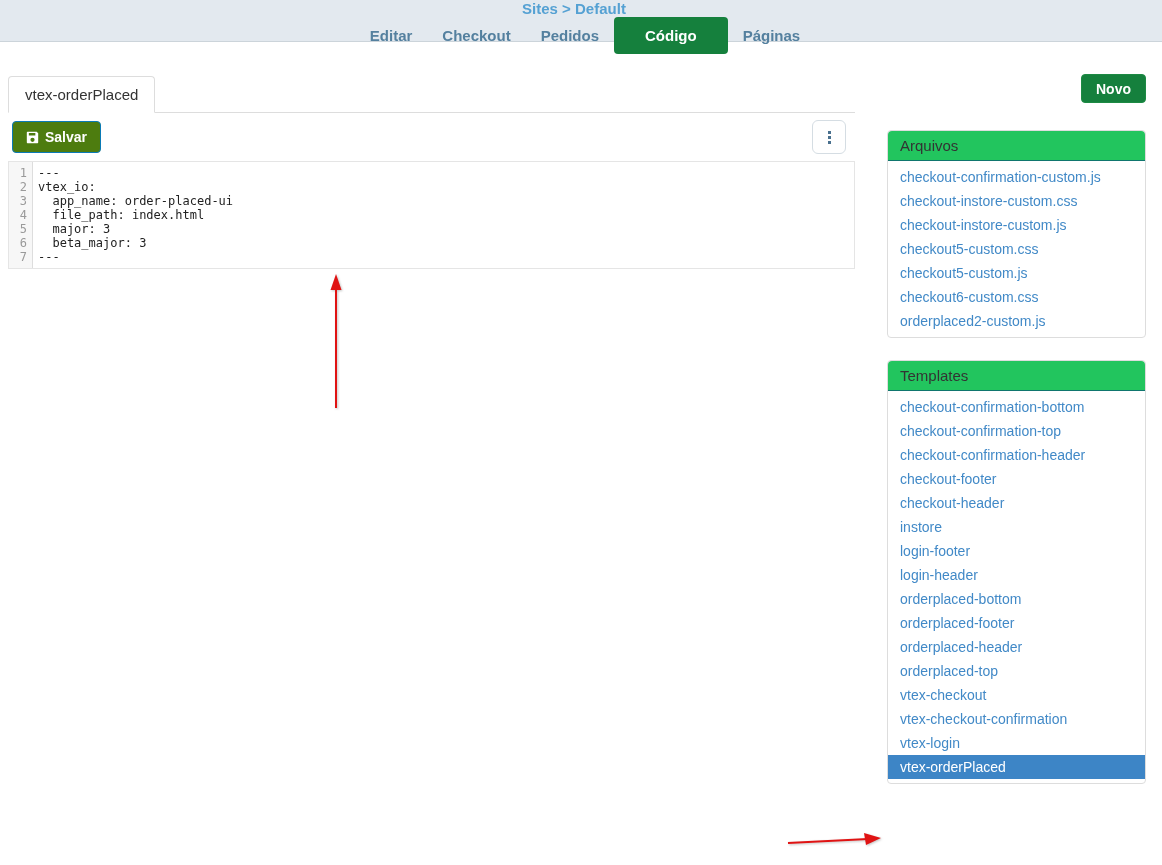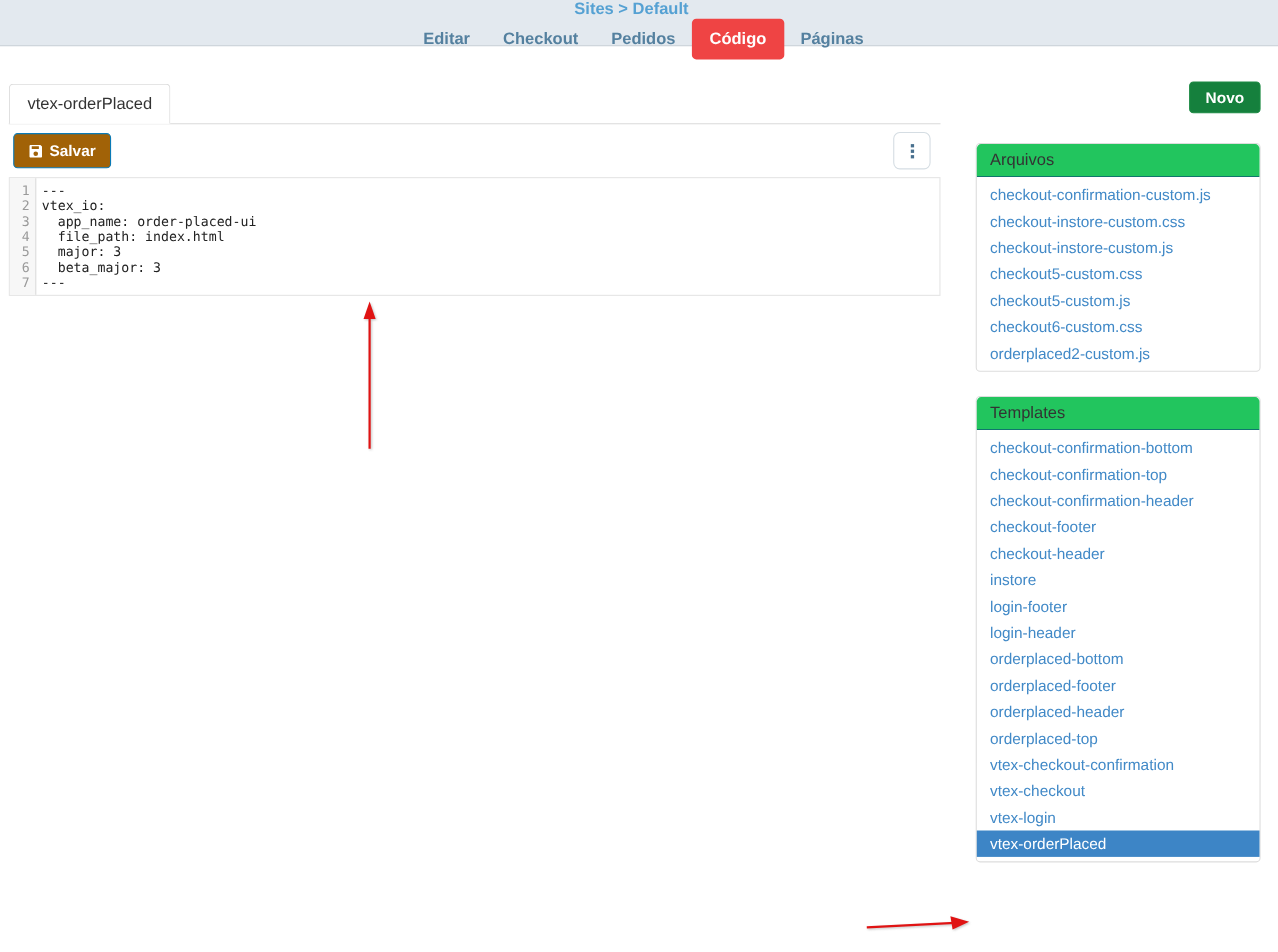--- a/index.html
+++ b/index.html
@@ -15,37 +15,37 @@
     background:#e3e9ef; border-bottom:1px solid #ccd4da;
     display:flex; align-items:center; padding-left:8px;flex-direction:column;
   }
   .crumb { color:#55a1d3; font-size:15px; font-weight:600; margin-right:22px; cursor:pointer; }
   .nav-items { display:flex; align-items:center; }
   .nav-item {
     color:#54809f; font-size:15px; font-weight:600;
     padding:10px 15px; cursor:pointer; white-space:nowrap;
   }
   .nav-item.active {
-    background:#ef4444; color:#fff; border-radius:4px; padding:10px 16px;
+    background:#15803d; color:#fff; border-radius:4px; padding:10px 31px;
   }
 
   
   .left-col { position:absolute; left:8px; top:76px; width:847px; }
   .tabstrip { display:flex; border-bottom:1px solid #ddd; }
   .tab {
     background:#fff; border:1px solid #ddd; border-bottom:1px solid #fff;
     border-radius:4px 4px 0 0; padding:9px 16px; font-size:15px; color:#333;
     margin-bottom:-1px; cursor:default;
   }
   .toolbar {
     display:flex; justify-content:space-between; align-items:center;
     height:48px; padding:0 9px 0 4px;
   }
   .btn-save {
-    background:#a16207; color:#fff; font-weight:bold; font-size:14px;
+    background:#4d7c0f; color:#fff; font-weight:bold; font-size:14px;
     font-family:"Liberation Sans",sans-serif;
     border:1px solid #0a7ab6; border-radius:4px; padding:7px 13px;
     display:flex; align-items:center; gap:6px; cursor:pointer;
   }
   .btn-kebab {
     width:34px; height:34px; background:#fff;
     border:1px solid #d5dde3; border-radius:6px;
     display:flex; flex-direction:column; align-items:center; justify-content:center;
     gap:2px; cursor:pointer;
   }
@@ -174,22 +174,22 @@
         <div class="panel-item">checkout-confirmation-header</div>
         <div class="panel-item">checkout-footer</div>
         <div class="panel-item">checkout-header</div>
         <div class="panel-item">instore</div>
         <div class="panel-item">login-footer</div>
         <div class="panel-item">login-header</div>
         <div class="panel-item">orderplaced-bottom</div>
         <div class="panel-item">orderplaced-footer</div>
         <div class="panel-item">orderplaced-header</div>
         <div class="panel-item">orderplaced-top</div>
+        <div class="panel-item">vtex-checkout</div>
         <div class="panel-item">vtex-checkout-confirmation</div>
-        <div class="panel-item">vtex-checkout</div>
         <div class="panel-item">vtex-login</div>
         <div class="panel-item selected">vtex-orderPlaced</div>
       </div>
   </div>
 </div>
 
 <svg id="arrow-up" class="arrow" width="20" height="140" viewBox="0 0 20 140">
   <line x1="10" y1="136" x2="10" y2="14" stroke="#e01313" stroke-width="2"></line>
   <polygon points="10,2 4.5,18 15.5,18" fill="#e01313"></polygon>
 </svg>

